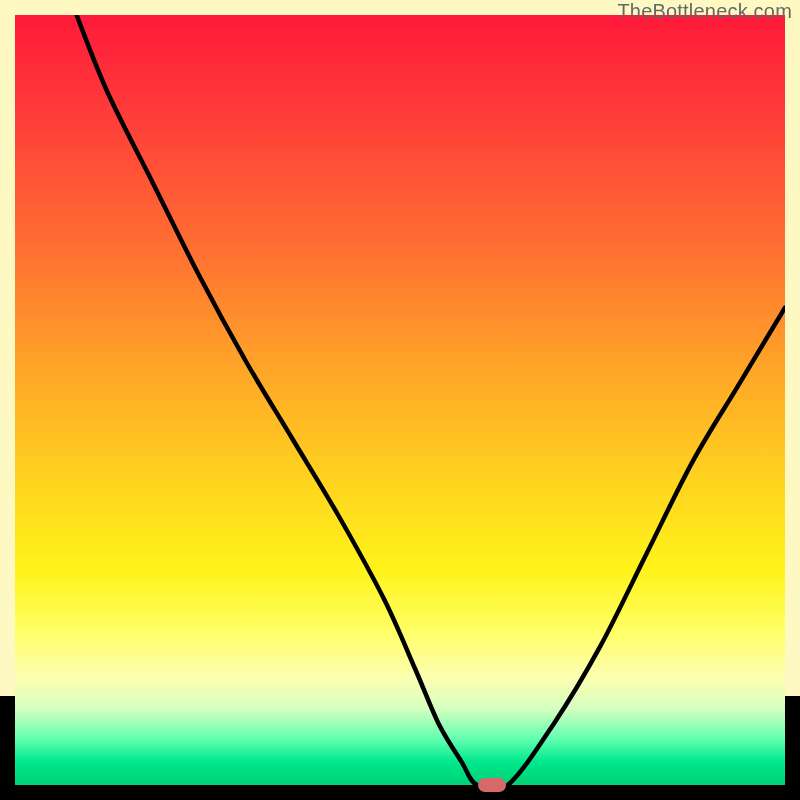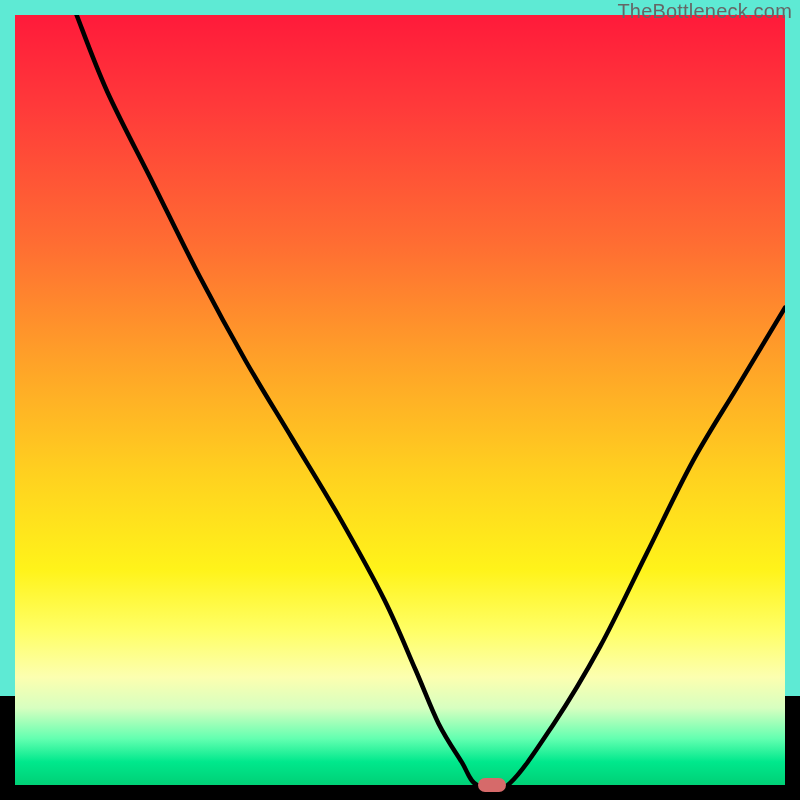--- a/index.html
+++ b/index.html
@@ -8,21 +8,21 @@
     width: 800px;
     height: 800px;
     background: #000;
     overflow: hidden;
     font-family: Arial, Helvetica, sans-serif;
   }
   .frame {
     position: relative;
     width: 800px;
     height: 696px;
-    background: #5eead4;
+    background: #fef9c3;
   }
   .plot {
     position: absolute;
     left: 15px;
     top: 15px;
     width: 770px;
     height: 770px;
     background: linear-gradient(to bottom,
       #ff1a3a 0%,
       #ff3a3a 12%,

